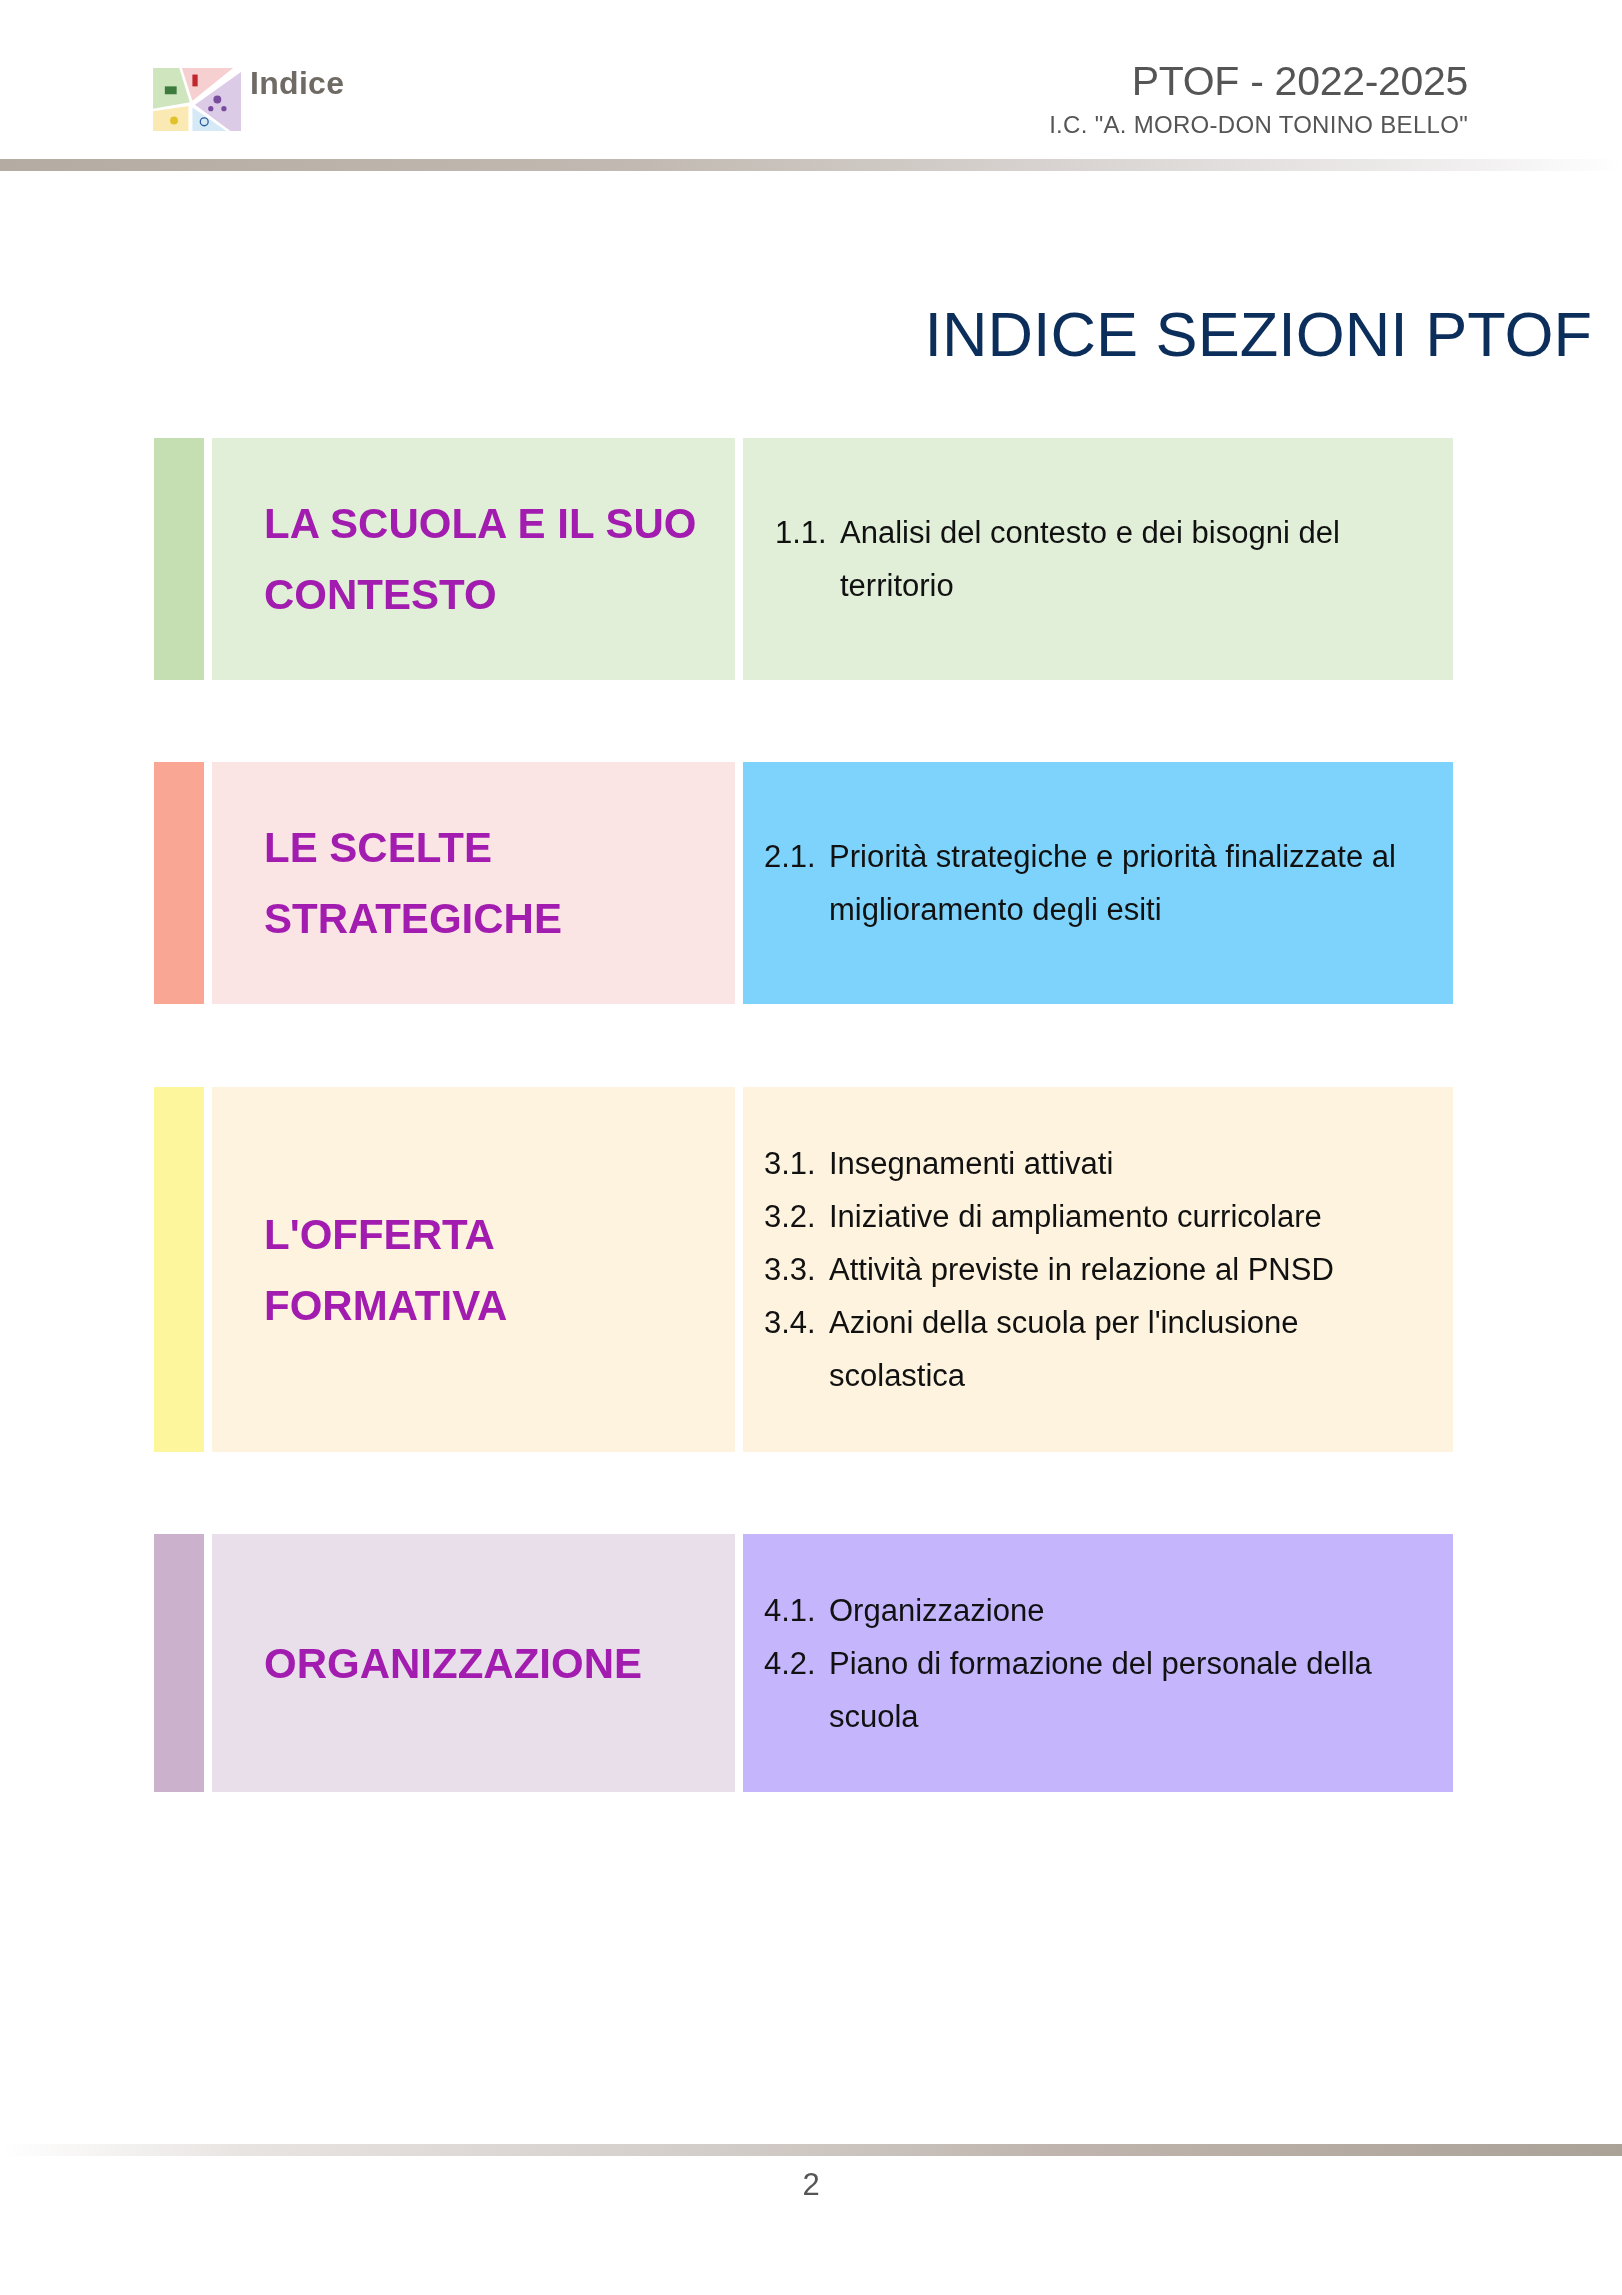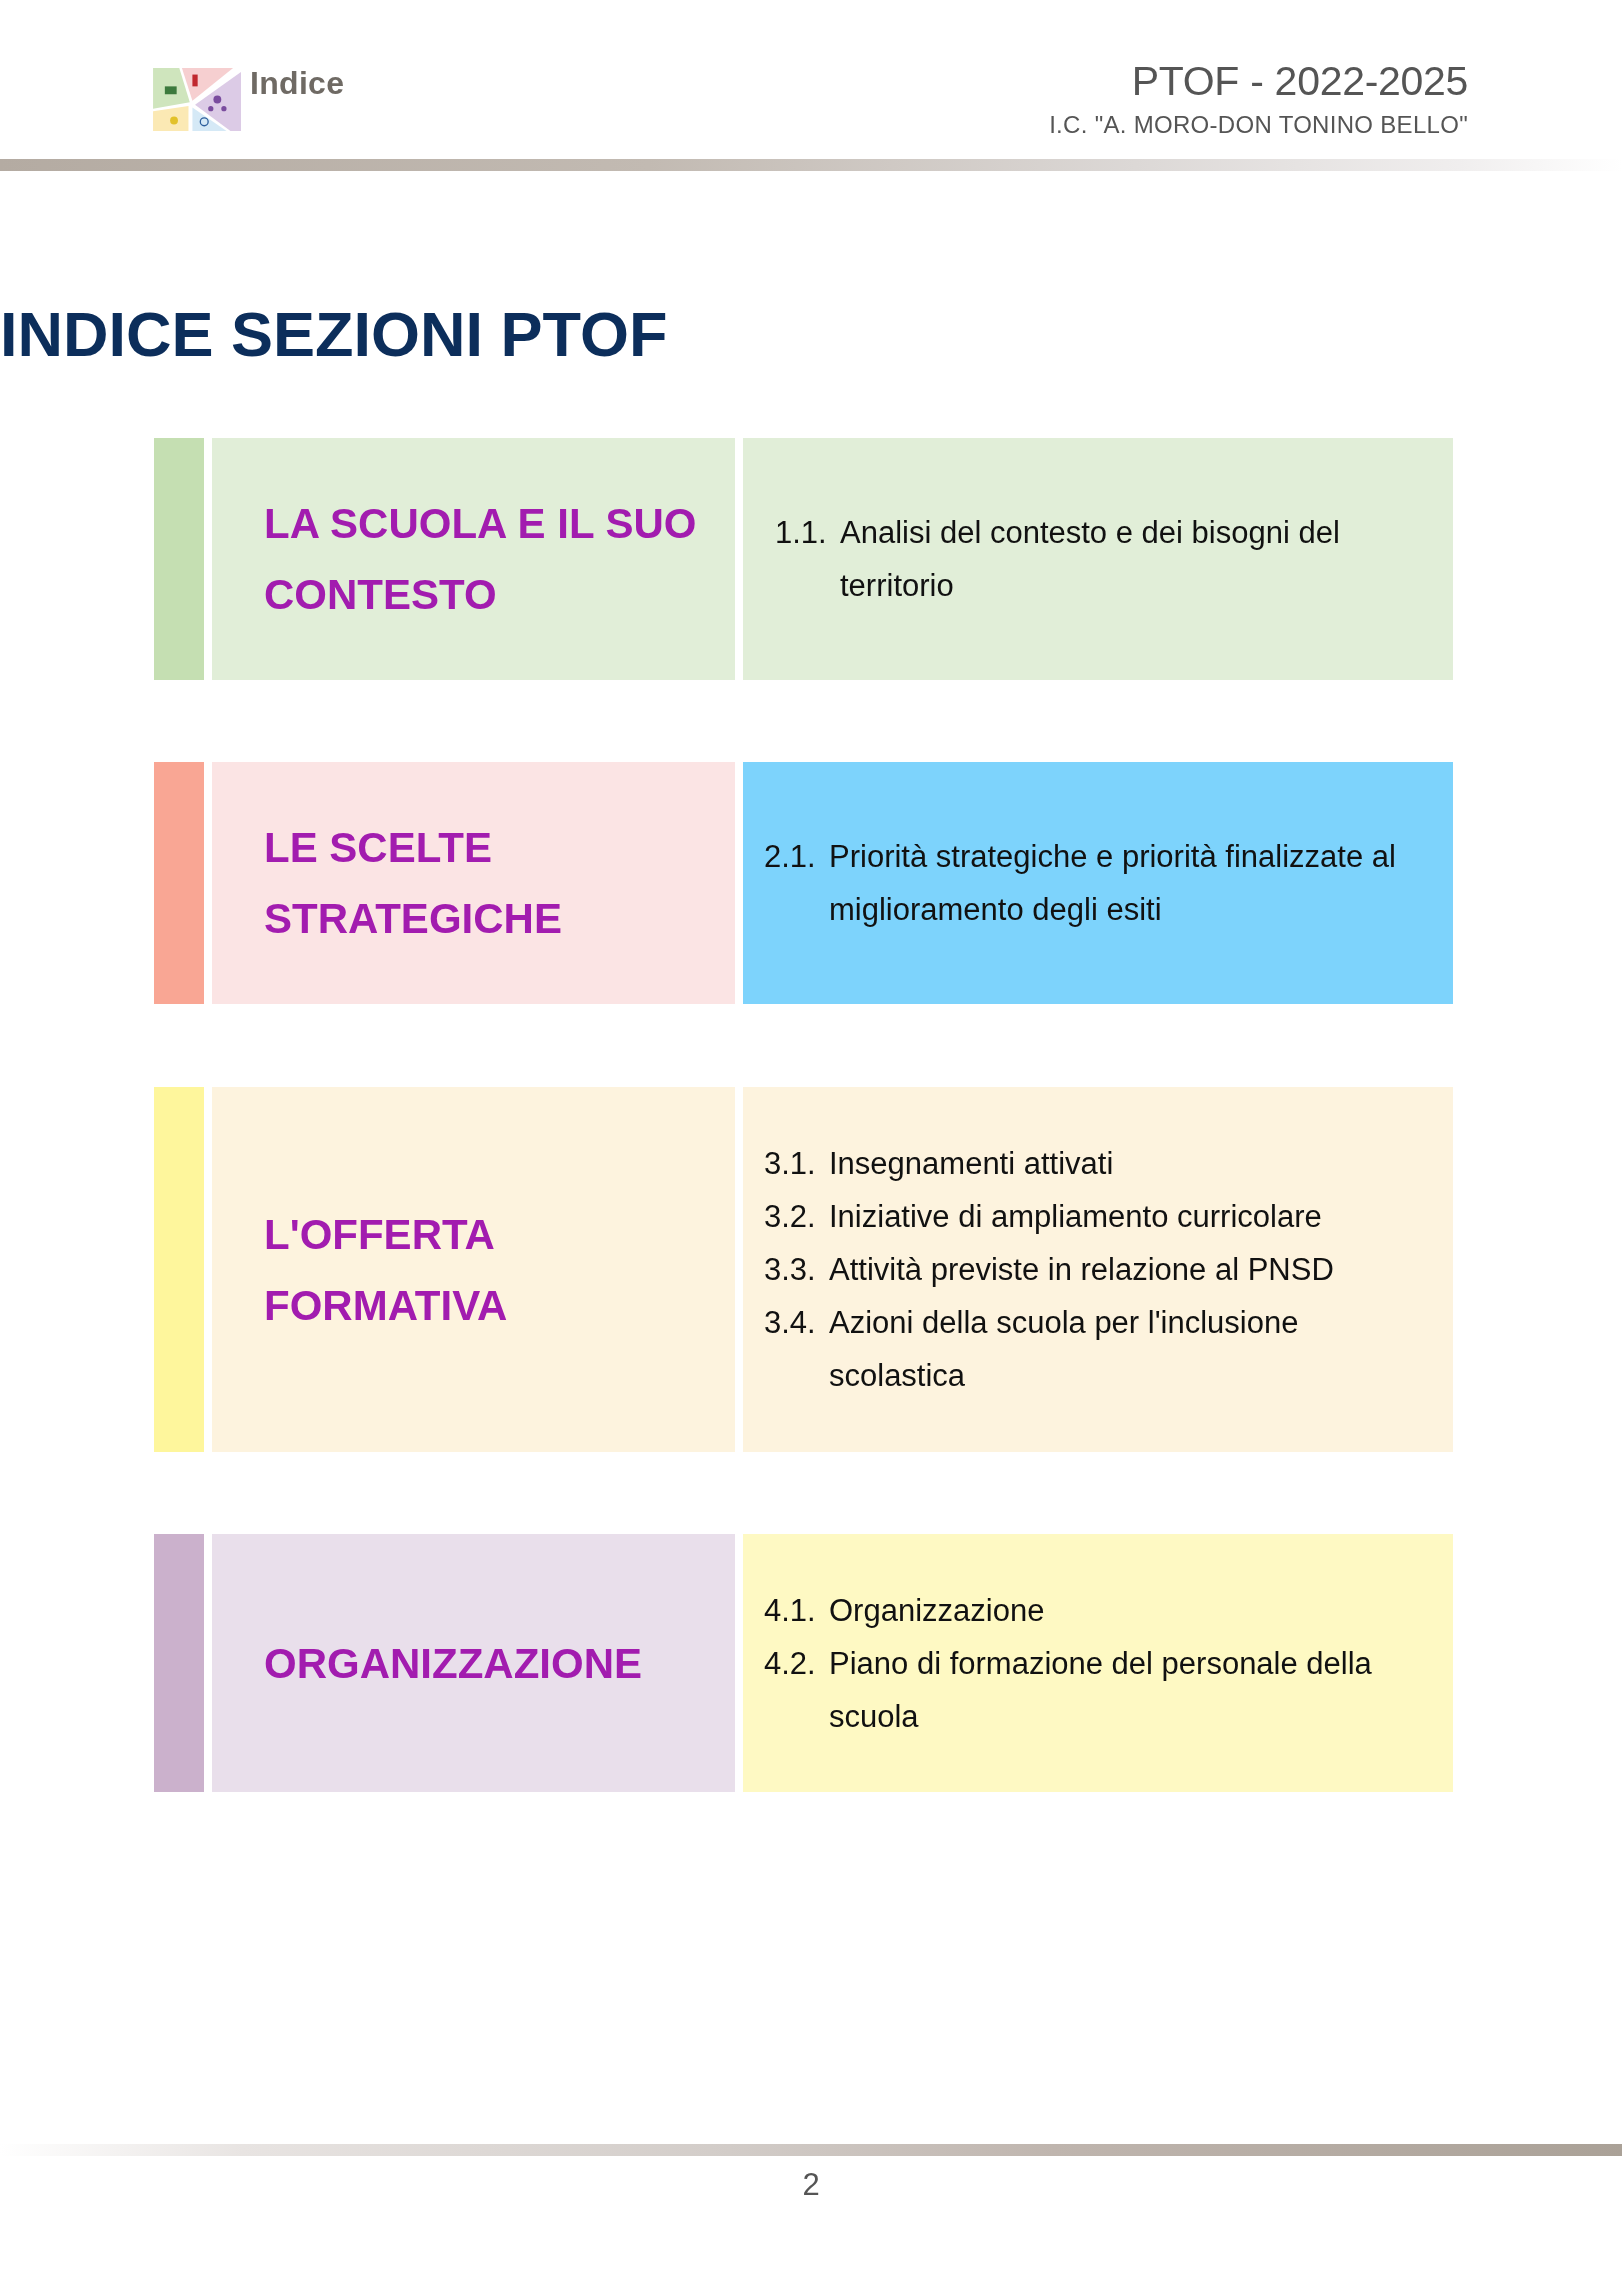--- a/index.html
+++ b/index.html
@@ -26,22 +26,22 @@
     }
     .top-rule {
       position: absolute; left: 0; top: 159px; width: 1622px; height: 11.8px;
       background: linear-gradient(to right, #b4aba2 0%, #c2bab2 40%, #dcd8d6 70%, #f0eeee 90%, #ffffff 100%);
     }
     .bottom-rule {
       position: absolute; left: 0; top: 2144px; width: 1622px; height: 11.8px;
       background: linear-gradient(to right, #ffffff 0%, #e8e4e2 15%, #d2ccc8 45%, #bfb5ae 65%, #aaa197 100%);
     }
     .page-title {
-      position: absolute; left: 0; top: 298px; width: 1592px; text-align: left;
-      font-size: 63px; font-weight: bold; color: #0c2e5b; letter-spacing: 0px;
+      position: absolute; left: 0; top: 298px; width: 1592px; text-align: right;
+      font-size: 63px; font-weight: normal; color: #0c2e5b; letter-spacing: 0px;
     }
     .section {
       position: absolute; left: 154px; width: 1299px;
     }
     .section .bar { position: absolute; left: 0; top: 0; bottom: 0; width: 50px; }
     .section .title-cell {
       position: absolute; left: 58px; top: 0; bottom: 0; width: 523px;
       display: flex; align-items: center;
     }
     .section .title-text {
@@ -149,21 +149,21 @@
   </div>
 </div>
 
 <div class="section" style="top:1534px; height:258px;">
   <div class="bar" style="background:#cbb1cc;"></div>
   <div class="title-cell" style="background:#e9dfeb;">
     <div class="title-text">
       <div>ORGANIZZAZIONE</div>
     </div>
   </div>
-  <div class="items-cell" style="background:#fef9c3;">
+  <div class="items-cell" style="background:#c4b5fd;">
     <div class="item">
       <span class="num">4.1.</span>
       <span class="txt">Organizzazione</span>
     </div>
     <div class="item">
       <span class="num">4.2.</span>
       <span class="txt">Piano di formazione del personale della scuola</span>
     </div>
   </div>
 </div>

